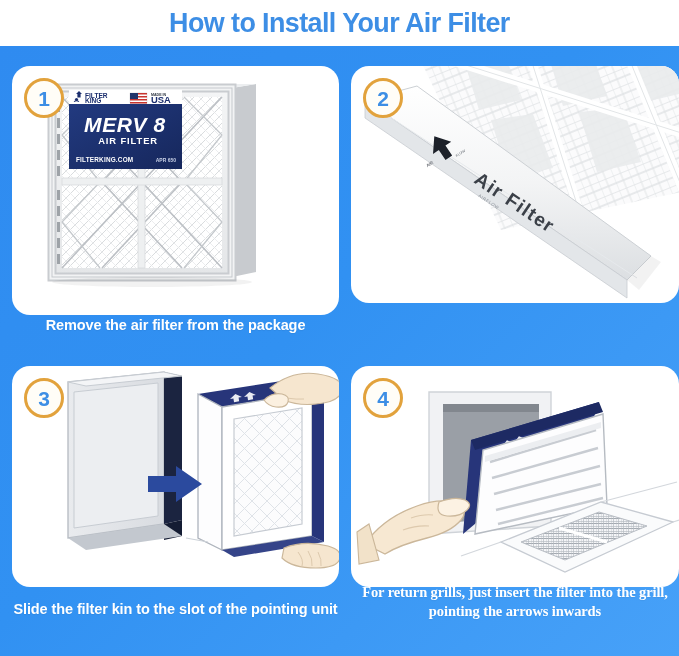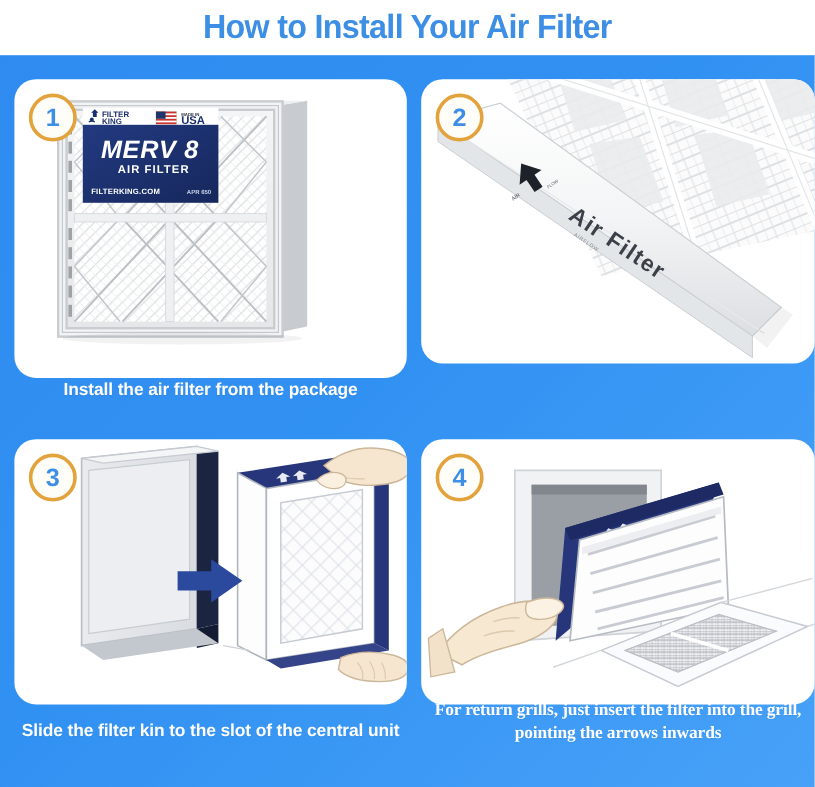--- a/index.html
+++ b/index.html
@@ -218,21 +218,21 @@
 
               <text x="64" y="90" font-family="Liberation Sans, sans-serif" font-size="6.4" font-weight="bold" fill="#ffffff" letter-spacing="0.2">FILTERKING.COM</text>
               <text x="164" y="90" text-anchor="end" font-family="Liberation Sans, sans-serif" font-size="5" font-weight="bold" fill="#c7d0e6">APR 650</text>
             </g>
 
             <ellipse cx="140" cy="210" rx="100" ry="5" fill="#000000" opacity="0.05"></ellipse>
           </svg>
         </div>
       </div>
       <div class="badge">1</div>
-      <div class="caption">Install the air filter from the package</div>
+      <div class="caption">Remove the air filter from the package</div>
     </div>
 
     <div class="panel" id="panel-2">
       <div class="card">
         <div class="art">
           <svg viewBox="0 0 328 237" xmlns="http://www.w3.org/2000/svg">
             <defs>
               <pattern id="mesh2" width="16" height="16" patternUnits="userSpaceOnUse" patternTransform="rotate(-22)">
                 <rect width="16" height="16" fill="#fbfbfc"></rect>
                 <path d="M0 0 H16 M0 8 H16" stroke="#d4d7da" stroke-width="1.1"></path>
@@ -358,21 +358,21 @@
 
             <g>
               <path d="M190 118 L164 100 L164 110 L136 110 L136 126 L164 126 L164 136 Z" fill="#2b4a9e"></path>
             </g>
 
             <line x1="174" y1="172" x2="196" y2="176" stroke="#cdd2d8" stroke-width="1.1"></line>
           </svg>
         </div>
       </div>
       <div class="badge">3</div>
-      <div class="caption">Slide the filter kin to the slot of the central unit</div>
+      <div class="caption">Slide the filter kin to the slot of the pointing unit</div>
     </div>
 
     <div class="panel" id="panel-4">
       <div class="card">
         <div class="art">
           <svg viewBox="0 0 328 221" xmlns="http://www.w3.org/2000/svg">
             <defs>
               <pattern id="grillmesh" width="5" height="5" patternUnits="userSpaceOnUse">
                 <rect width="5" height="5" fill="#f4f5f7"></rect>
                 <path d="M0 0 H5 M0 2.5 H5" stroke="#9aa0a8" stroke-width="0.9"></path>

